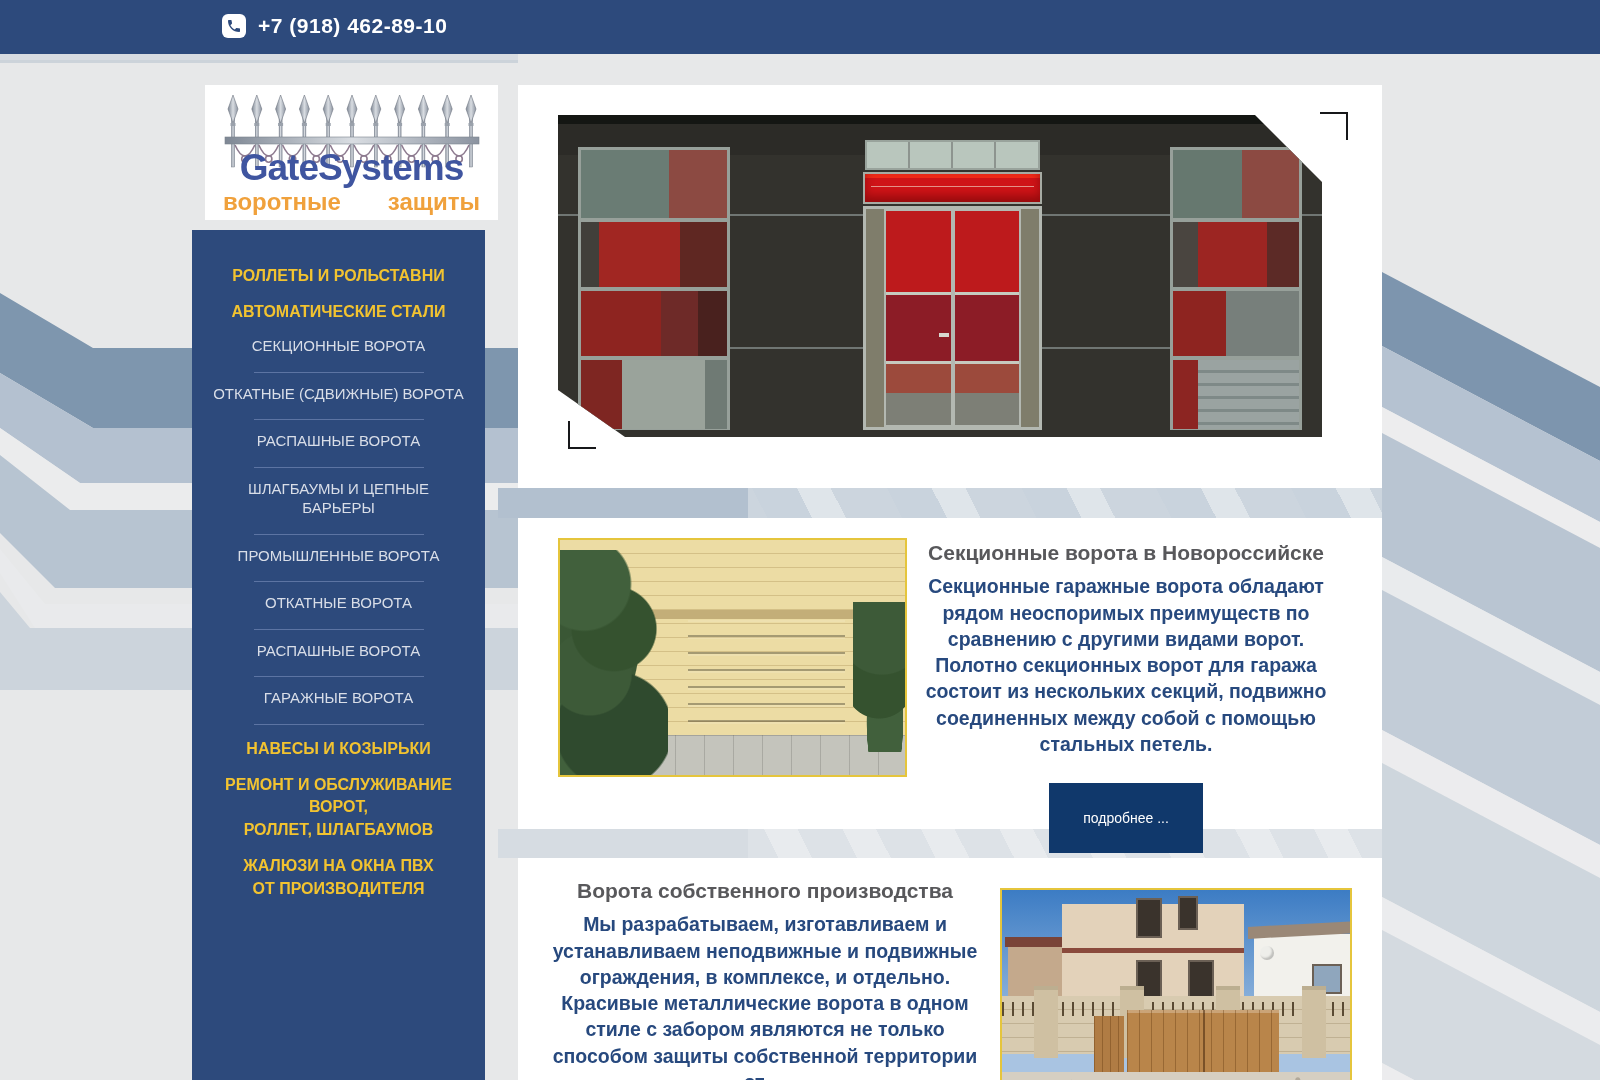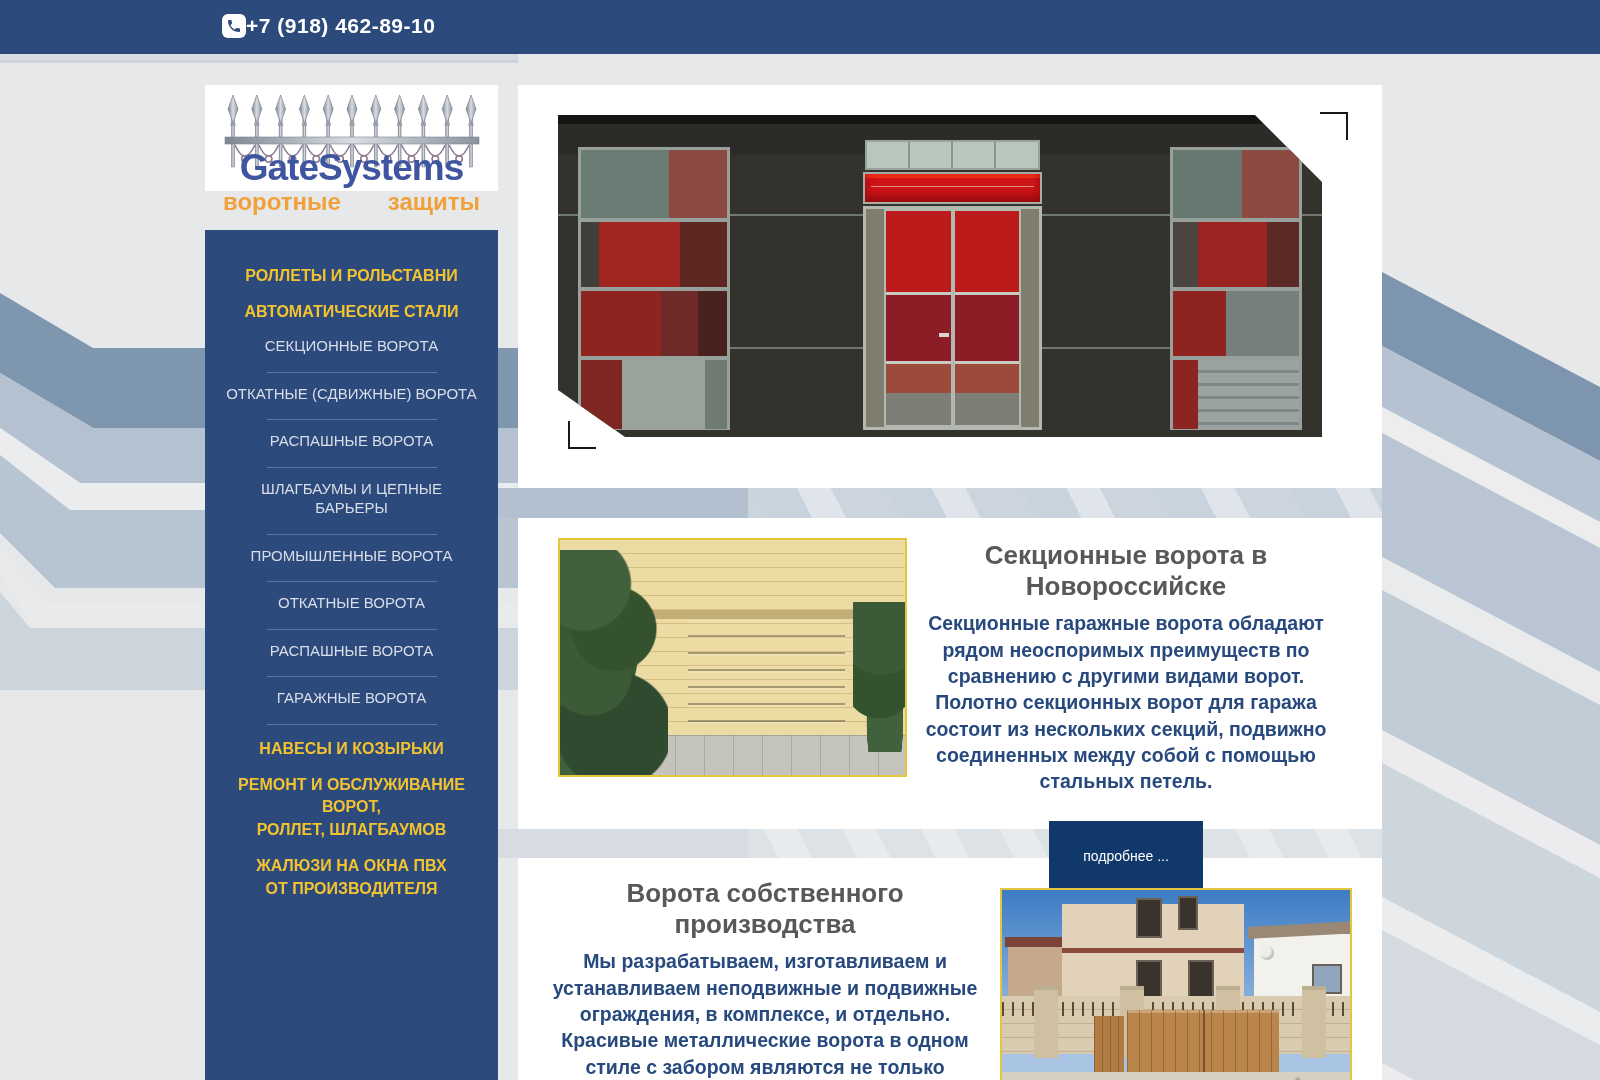--- a/index.html
+++ b/index.html
@@ -38,45 +38,45 @@
   .rs6 { background:#c2ccd7; clip-path:polygon(0 590px,100% 705px,100% 845px,0 730px); }
   .rs7 { background:#ececee; clip-path:polygon(0 730px,100% 845px,100% 878px,0 763px); }
   .rs8 { background:#ced6dd; clip-path:polygon(0 763px,100% 878px,100% 1012px,0 897px); }
   .rs9 { background:#ebecee; clip-path:polygon(0 897px,100% 1012px,100% 1045px,0 930px); }
   .rs10{ background:#d4dae0; clip-path:polygon(0 930px,100% 1045px,100% 1178px,0 1063px); }
   .rs11{ background:#ececee; clip-path:polygon(0 1063px,100% 1178px,100% 1211px,0 1096px); }
   .rs12{ background:#d8dde2; clip-path:polygon(0 1096px,100% 1211px,100% 1400px,0 1285px); }
 
   
   .topbar { position:absolute; left:0; top:0; width:1600px; height:54px; background:#2d4a7c; z-index:5; }
-  .phone-wrap { position:absolute; left:222px; top:14px; display:flex; align-items:center; }
+  .phone-wrap { position:absolute; left:222px; top:14px; display:flex; align-items:center; gap:12px; }
   .phone-badge { width:24px; height:24px; background:#fff; border-radius:6px; display:flex; align-items:center; justify-content:center; }
   .phone-badge svg { width:16px; height:16px; fill:#2d4a7c; }
   .phone-number { color:#fff; font-size:21px; font-weight:bold; letter-spacing:.5px; }
   .main-nav { position:absolute; left:533px; top:0; height:54px; display:flex; align-items:center; gap:37px; }
   .nav-item { color:#fff; font-size:15px; font-weight:bold; letter-spacing:.3px; padding:8px 0 9px; cursor:pointer; border-bottom:3px solid transparent; white-space:nowrap; }
   .nav-item.active { color:#dfa23d; border-bottom-color:#ffffff; }
 
   
   .content-col { position:absolute; left:518px; top:85px; width:864px; height:995px; background:#ffffff; z-index:1; }
   .gap-band1 { position:absolute; left:498px; top:488px; width:884px; height:30px; z-index:2;
     background-color:#c4cedb;
     background-image:linear-gradient(90deg,#b2c0cf 0 250px, rgba(178,192,207,0) 250px),
       repeating-linear-gradient(63deg,#c9d3dd 0 40px,#dfe5ea 40px 70px,#ccd5de 70px 120px); }
   .gap-band2 { position:absolute; left:498px; top:829px; width:884px; height:29px; z-index:2;
     background-color:#d9dee3;
     background-image:linear-gradient(90deg,#d6dce2 0 250px, rgba(214,220,226,0) 250px),
       repeating-linear-gradient(63deg,#dde2e7 0 40px,#e8ebee 40px 70px); }
 
   
-  .logo-box { position:absolute; left:205px; top:85px; width:293px; height:106px; background:#fff; z-index:3; text-align:center; }
+  .logo-box { position:absolute; left:205px; top:85px; width:293px; height:135px; background:#fff; z-index:3; text-align:center; }
   .logo-fence { display:block; margin:8px auto 0; }
   .logo-title { font-size:37px; font-weight:bold; color:#3f55a0; letter-spacing:-1px; line-height:1; margin-top:-26px; position:relative; }
   .logo-sub { display:flex; justify-content:space-between; padding:2px 18px 0; color:#f0a13c; font-size:24px; font-weight:bold; }
-  .sidebar { position:absolute; left:205px; top:230px; width:293px; height:850px; background:#2d4a7c; z-index:3; padding-top:22px; }
+  .sidebar { position:absolute; left:192px; top:230px; width:293px; height:850px; background:#2d4a7c; z-index:3; padding-top:22px; }
   .m-primary { color:#f2c330; font-size:16px; font-weight:bold; text-align:center; line-height:1.42; margin:13px 0; padding:0 24px; white-space:pre-line; cursor:pointer; }
   .m-sub { color:#d9dee8; font-size:15px; text-align:center; line-height:1.3; margin-top:11px; padding:0 20px; cursor:pointer; }
   .m-div { width:170px; margin:16px auto 0; border-bottom:1px solid #5c74a3; }
 
   
   .slider-photo { position:absolute; left:558px; top:115px; width:764px; height:322px; z-index:3; overflow:hidden;
     clip-path:polygon(0 0,697px 0,764px 67px,764px 322px,67px 322px,0 275px);
     background:linear-gradient(180deg,#141613 0 9px,#2c2b27 9px 40px,#33322d 40px 100%); }
   .sp-line { position:absolute; height:2px; background:#7f8784; opacity:.8; }
   .glass-unit { position:absolute; top:32px; width:152px; height:283px; border:3px solid #97a09a; background:#97a09a; }
@@ -102,21 +102,21 @@
   .sidelight { width:18px; height:100%; background:rgba(124,142,120,.85); }
   .leaf { flex:1; border:2px solid #b3b8b1; position:relative;
     background:linear-gradient(180deg,#bd1a1c 0 38%,#8c1c26 38% 70%,#9c4a3c 70% 85%,#7d7f76 85%); }
   .leaf::before { content:""; position:absolute; left:0; right:0; top:38%; height:3px; background:#c6cabf; }
   .leaf::after  { content:""; position:absolute; left:0; right:0; top:70%; height:3px; background:#c6cabf; }
   .door-handle { position:absolute; right:2px; top:57%; width:10px; height:4px; background:#d8d8d0; z-index:2; }
   .corner-tr { position:absolute; left:1320px; top:112px; width:28px; height:28px; border-top:2px solid #17181a; border-right:2px solid #17181a; z-index:4; }
   .corner-bl { position:absolute; left:568px; top:421px; width:28px; height:28px; border-left:2px solid #17181a; border-bottom:2px solid #17181a; z-index:4; }
 
   
-  .art-title { font-size:26px; font-weight:bold; color:#58585b; text-align:center; line-height:1.2; }
+  .art-title { font-size:21px; font-weight:bold; color:#58585b; text-align:center; line-height:1.2; }
   .art-body { font-size:19.5px; font-weight:bold; color:#27497e; text-align:center; line-height:1.35; margin-top:8px; }
   .art1-text { position:absolute; left:920px; top:540px; width:412px; z-index:3; }
   .art2-text { position:absolute; left:545px; top:878px; width:440px; z-index:3; }
   .more-btn { display:inline-block; margin-top:26px; background:#10386b; color:#fff; font-size:14px; padding:27px 34px; border:none; cursor:pointer; font-family:"Liberation Sans", sans-serif; }
 
   .art1-img { position:absolute; left:558px; top:538px; width:349px; height:239px; border:2px solid #e5c53c; z-index:3; overflow:hidden;
     background:#ecdca4;
     background-image:repeating-linear-gradient(180deg, rgba(0,0,0,0) 0 13px, rgba(150,120,60,.28) 13px 14px); }
   .garage-door { position:absolute; left:128px; top:80px; width:157px; height:118px;
     background:linear-gradient(180deg,#7a5740,#5f4030);

